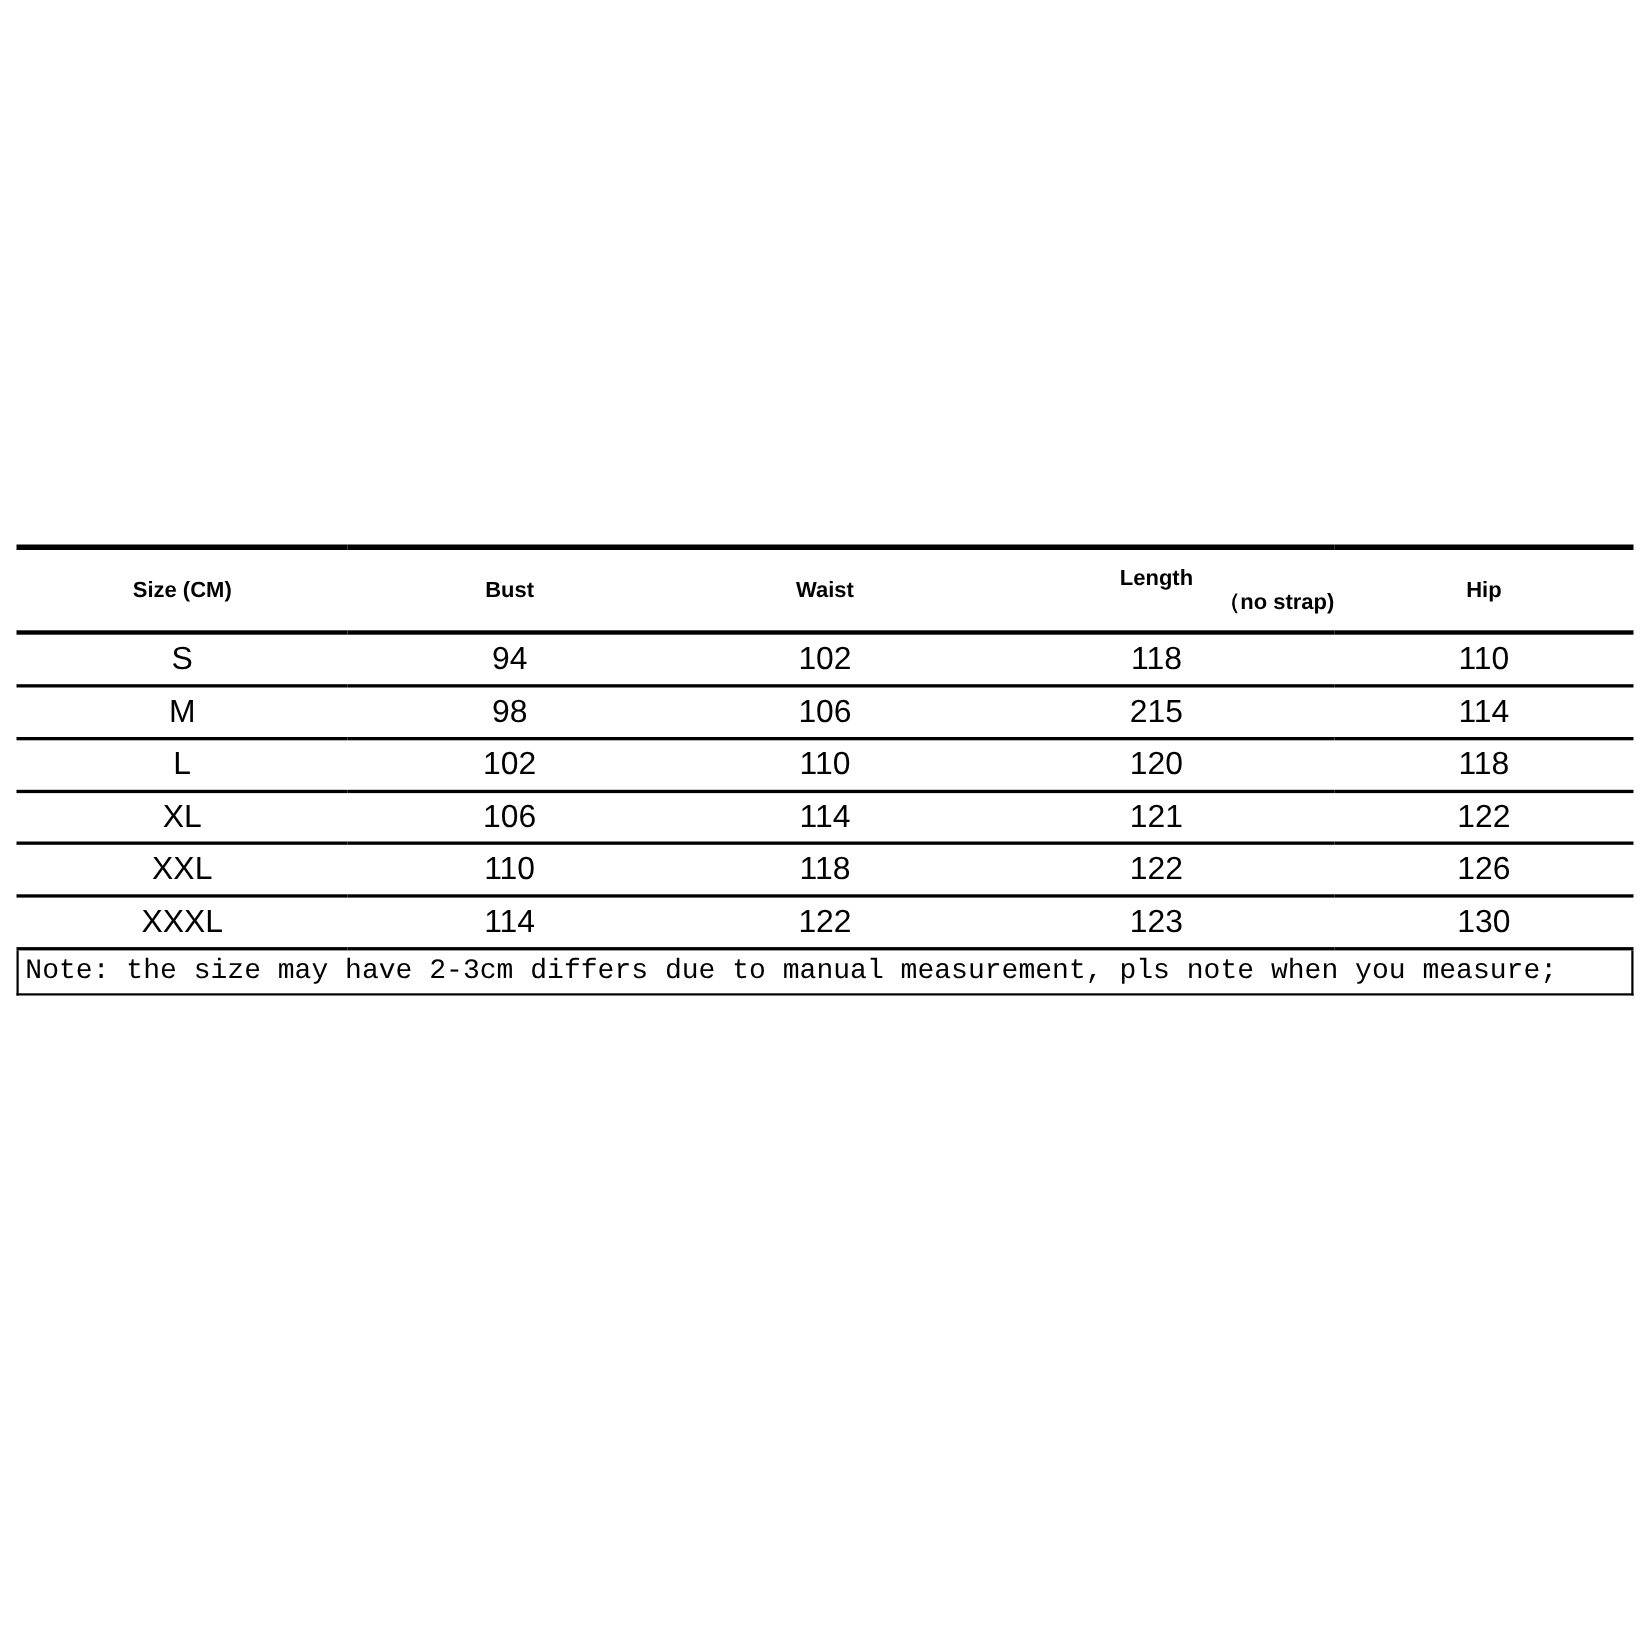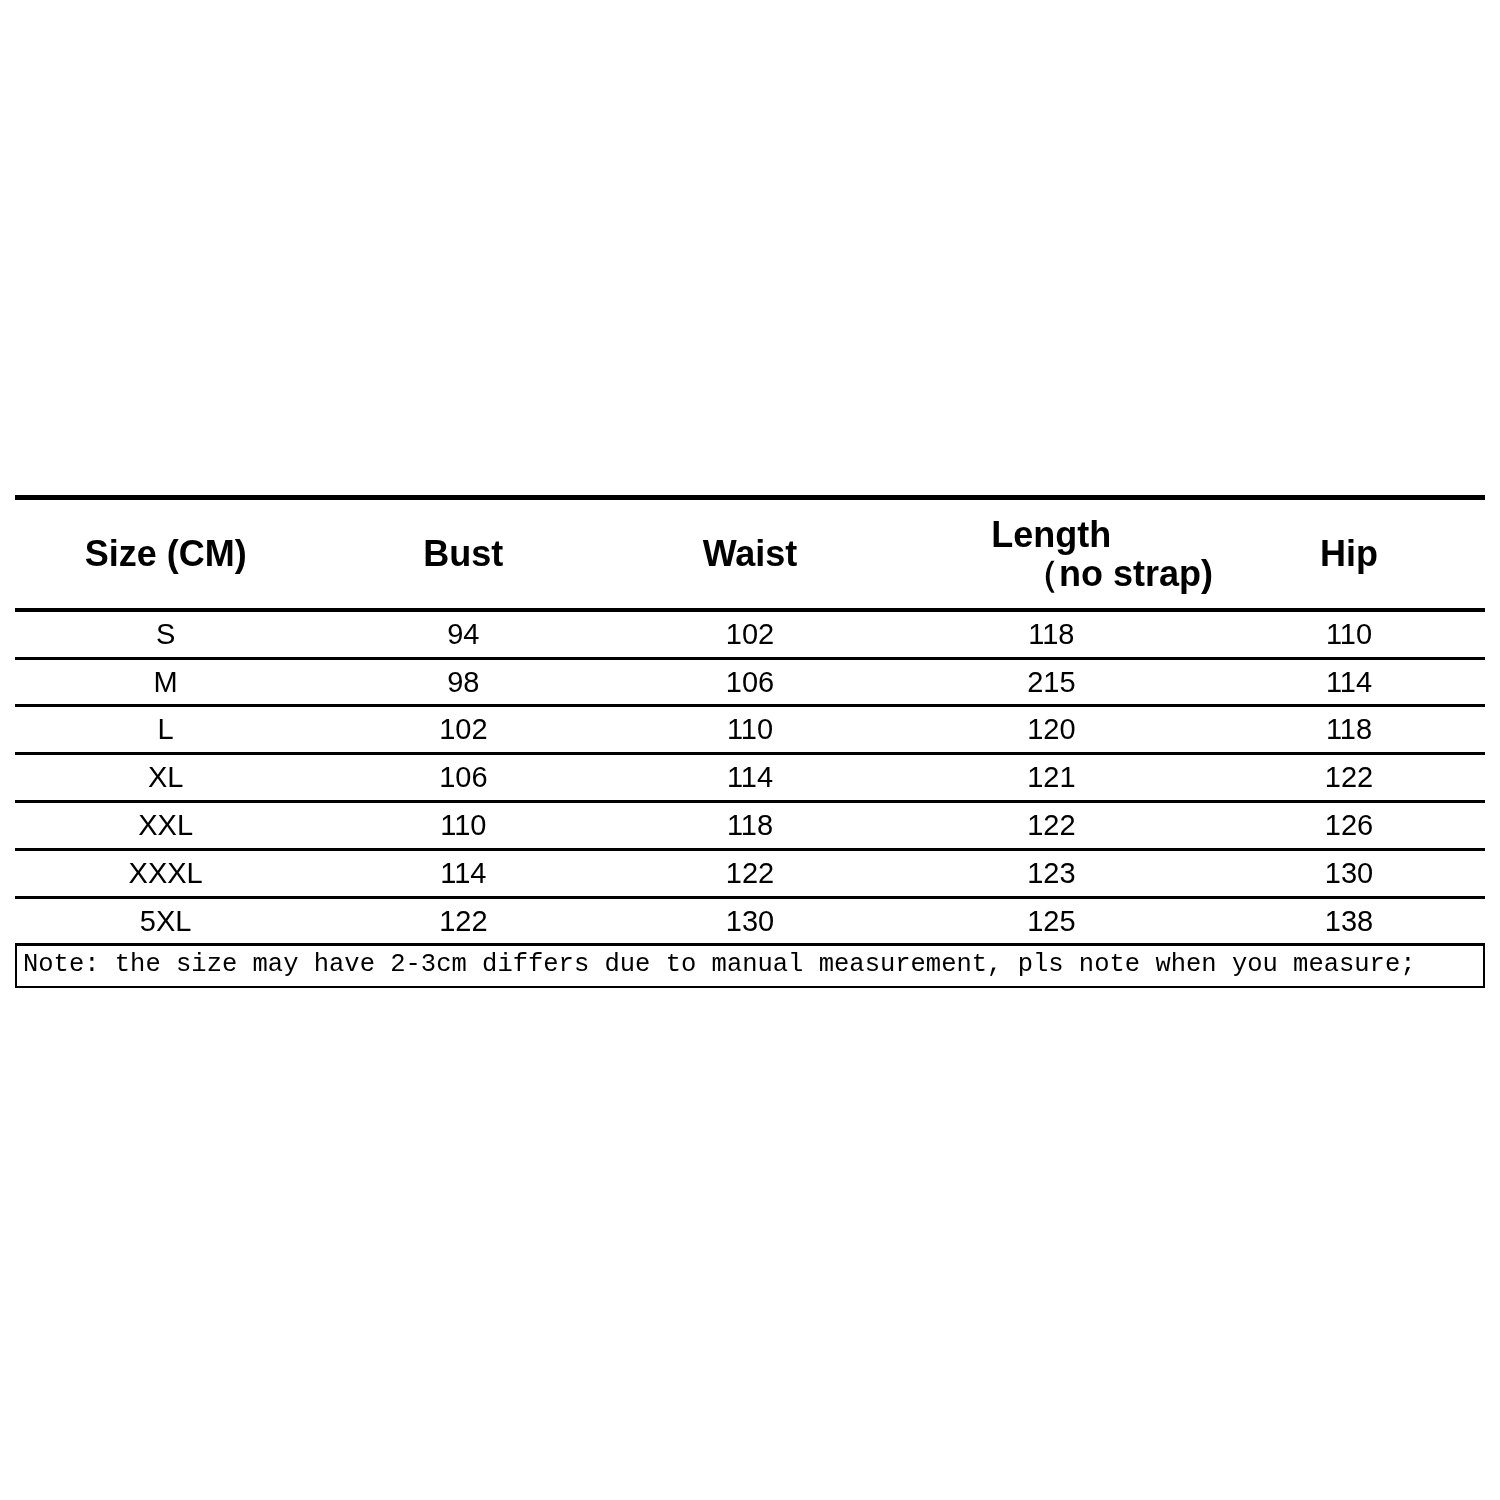--- a/index.html
+++ b/index.html
@@ -28,21 +28,21 @@
     border-collapse: collapse;
     table-layout: fixed;
   }
 
   
   table.size-table thead tr {
     border-top: 5px solid #000;
     border-bottom: 4px solid #000;
   }
   table.size-table thead th {
-    font-size: 36px;
+    font-size: 20px;
     font-weight: bold;
     text-align: center;
     padding: 16px 0 14px 0;
     line-height: 1.08;
     vertical-align: middle;
     font-family: "Liberation Sans", sans-serif;
   }
 
   
   table.size-table tbody tr {
@@ -150,25 +150,18 @@
         <td>122</td>
         <td>126</td>
       </tr>
       <tr>
         <td>XXXL</td>
         <td>114</td>
         <td>122</td>
         <td>123</td>
         <td>130</td>
       </tr>
-      <tr>
-        <td>5XL</td>
-        <td>122</td>
-        <td>130</td>
-        <td>125</td>
-        <td>138</td>
-      </tr>
     </tbody>
   </table>
 
   <div class="note-box">Note: the size may have 2-3cm differs due to manual measurement, pls note when you measure;</div>
 
 </div>
 
 </body></html>

